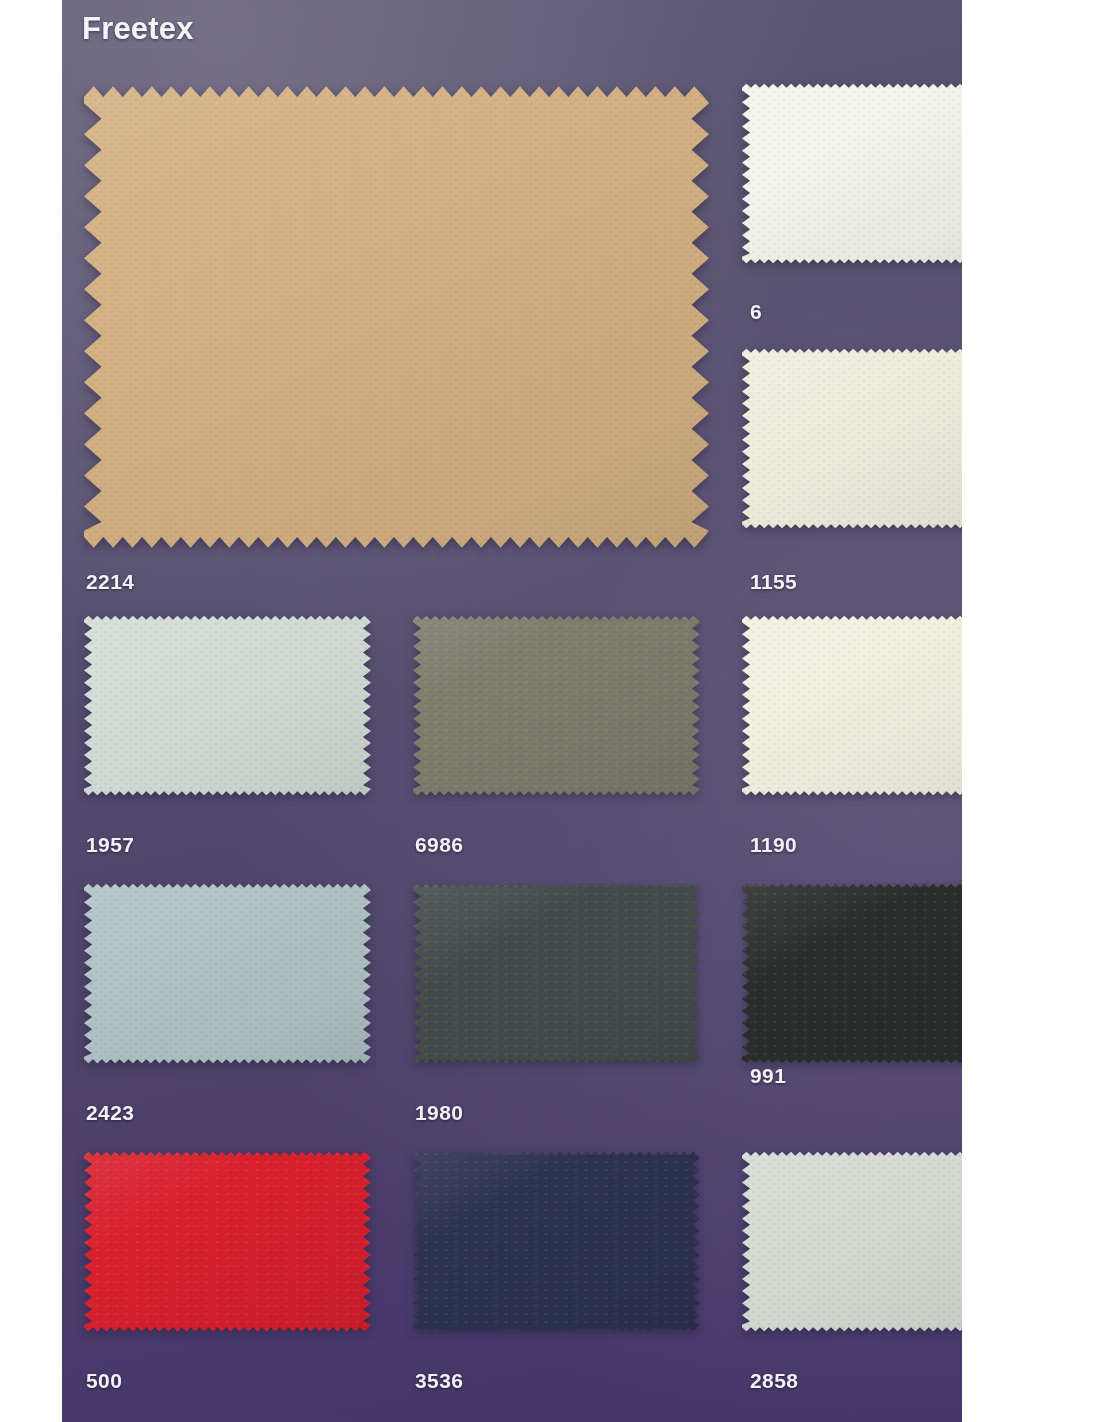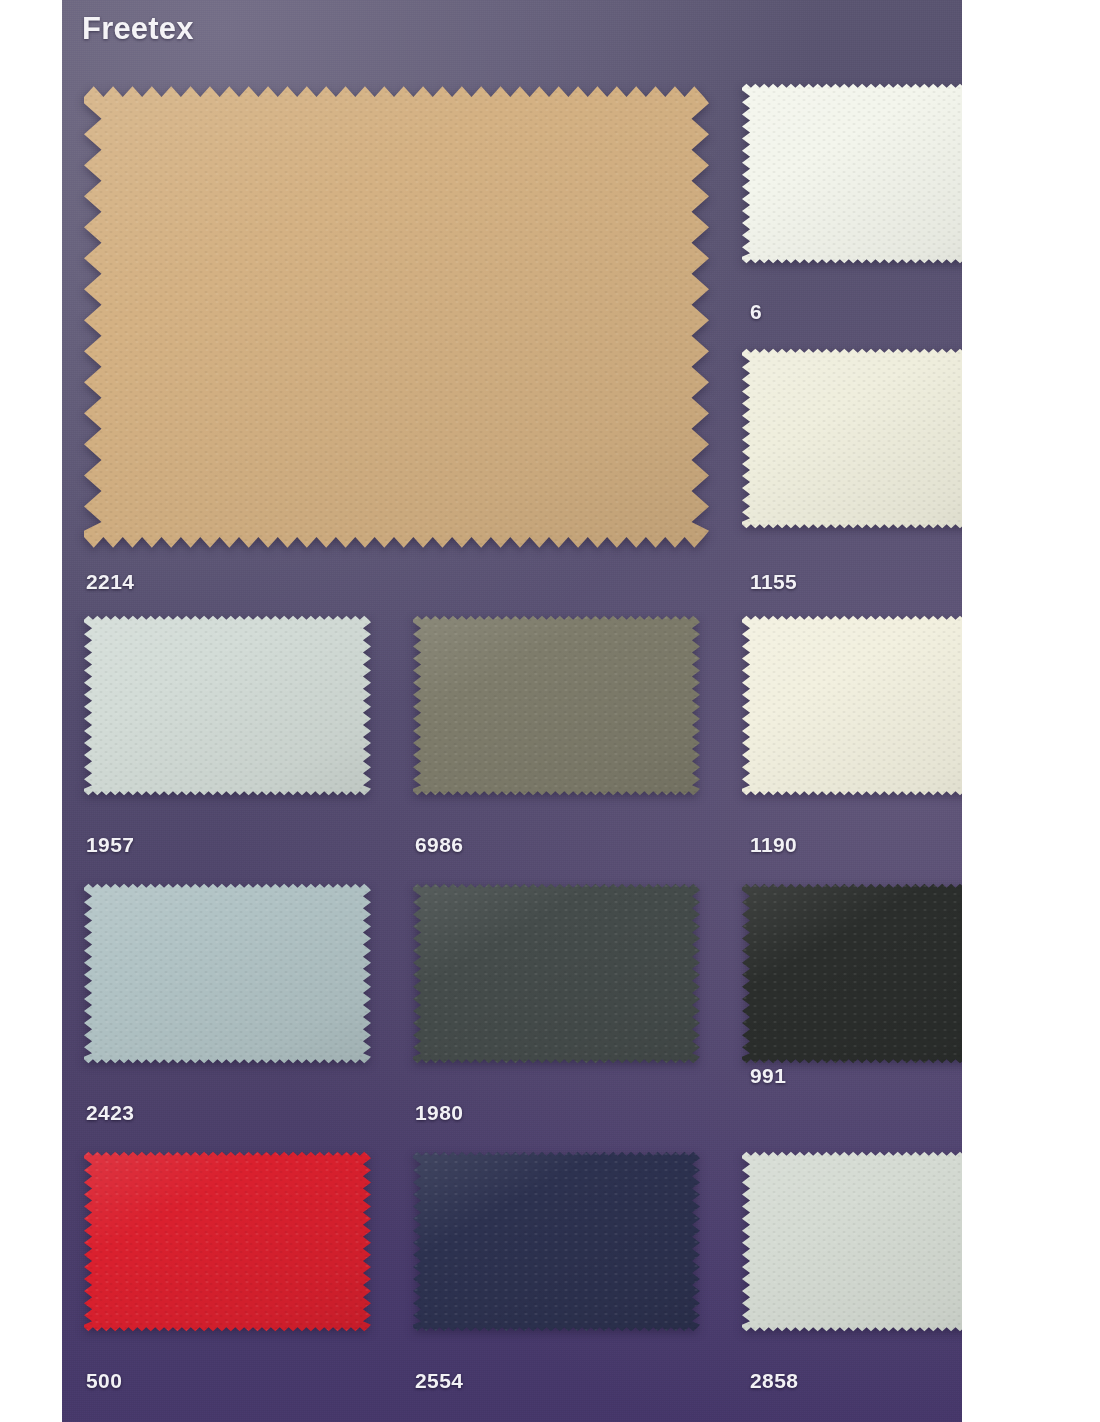--- a/index.html
+++ b/index.html
@@ -179,17 +179,17 @@
   <div class="label" style="left: 24px; top: 570px;">2214</div>
       <div class="label" style="left: 688px; top: 300px;">6</div>
       <div class="label" style="left: 688px; top: 570px;">1155</div>
       <div class="label" style="left: 24px; top: 833px;">1957</div>
       <div class="label" style="left: 353px; top: 833px; text-align: center;">6986</div>
       <div class="label" style="left: 688px; top: 833px;">1190</div>
       <div class="label" style="left: 24px; top: 1101px;">2423</div>
       <div class="label" style="left: 353px; top: 1101px;">1980</div>
       <div class="label" style="left: 688px; top: 1064px;">991</div>
       <div class="label" style="left: 24px; top: 1369px;">500</div>
-      <div class="label" style="left: 353px; top: 1369px;">2554</div>
+      <div class="label" style="left: 353px; top: 1369px;">3536</div>
       <div class="label" style="left: 688px; top: 1369px;">2858</div>
     </div>
 
 </div>
 
 </body></html>

